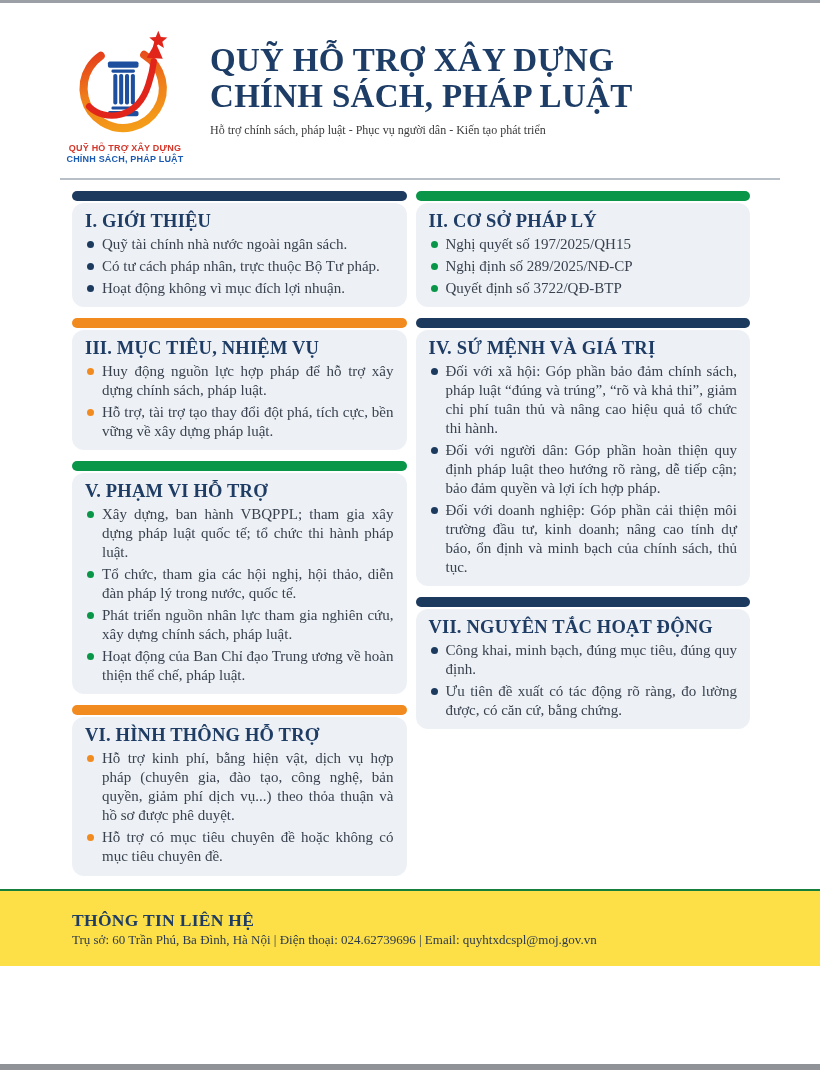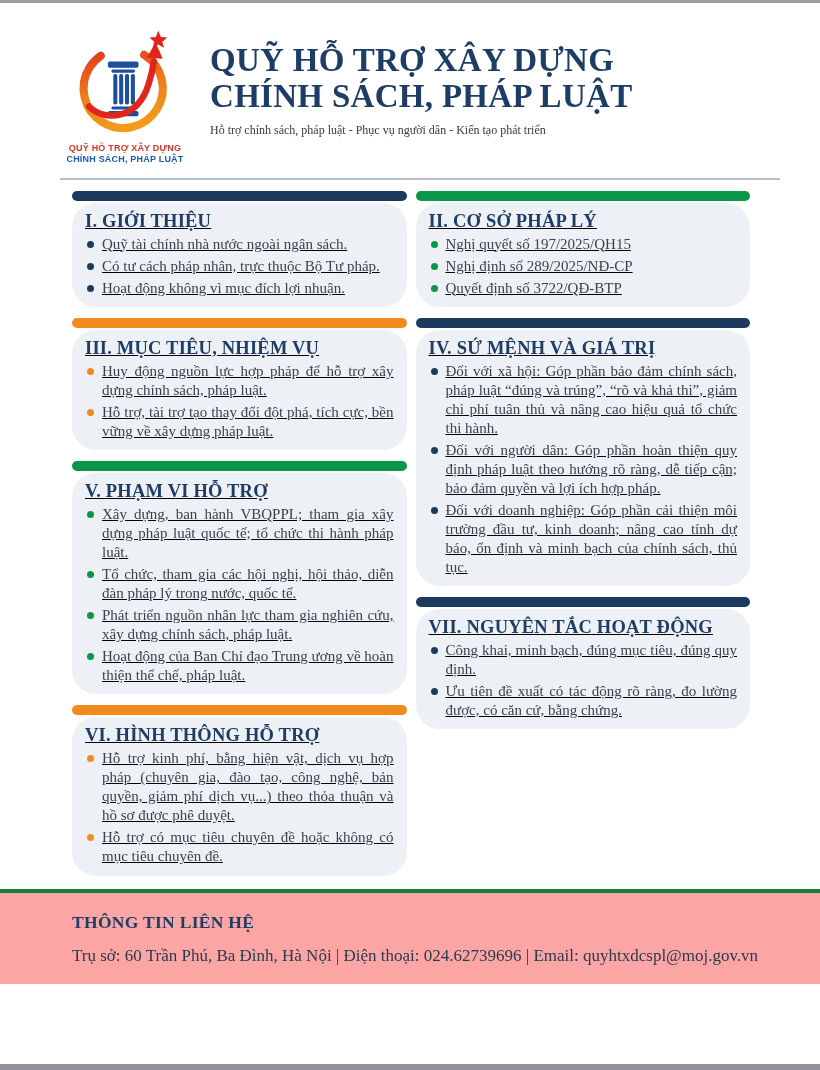--- a/index.html
+++ b/index.html
@@ -24,38 +24,38 @@
   .header-text{margin-left:22px;padding-top:14px;}
   .main-title{color:#1e3d66;font-weight:bold;font-size:33px;line-height:1.08;letter-spacing:.3px;}
   .subtitle{color:#3a3a3a;font-size:12px;margin-top:9px;}
   .header-divider{border:none;border-top:2px solid #b9bfc6;margin:12px 40px 0 60px;}
 
   
   .columns{display:flex;gap:9px;padding:11px 70px 0 72px;align-items:flex-start;}
   .col{flex:1 1 0;display:flex;flex-direction:column;gap:11px;min-width:0;}
   .card{display:block;}
   .card-bar{height:10px;border-radius:6px;}
-  .card-body{background:#edf1f6;border-radius:24px;margin-top:2px;padding:6px 13px 9px 13px;text-decoration:underline;}
+  .card-body{background:#edf1f6;border-radius:12px;margin-top:2px;padding:6px 13px 9px 13px;}
   .card-title{font-weight:bold;font-size:18.5px;color:#1e3c64;margin:2px 0 3px 0;letter-spacing:.2px;}
   ul.items{list-style:none;margin:0;padding:0;}
   ul.items li{position:relative;padding-left:17px;margin-top:3px;
     font-size:15px;line-height:1.27;color:#39424e;text-align:justify;}
   .dot{position:absolute;left:2px;top:6px;width:7px;height:7px;border-radius:50%;display:block;}
   .accent-navy .card-bar{background:#1c3a5e;}
   .accent-navy .dot{background:#1c3a5e;}
   .accent-green .card-bar{background:#0a9648;}
   .accent-green .dot{background:#0a9648;}
   .accent-orange .card-bar{background:#f28b1f;}
   .accent-orange .dot{background:#f28b1f;}
 
   
-  .footer{margin-top:13px;border-top:4px solid #15803d;background:#fca5a5;
+  .footer{margin-top:13px;border-top:2px solid #15803d;background:#fde047;
     padding:19px 40px 18px 72px;}
   .footer-title{color:#1e3c64;font-weight:bold;font-size:17.5px;letter-spacing:.3px;}
-  .footer-contact{color:#2c3a4e;font-size:17px;margin-top:13px;}
+  .footer-contact{color:#2c3a4e;font-size:13px;margin-top:1px;}
 </style>
 </head>
 <body>
 
 <div class="top-edge"></div>
 
 <div class="header">
   <div class="logo-block">
     <svg viewBox="0 0 120 120" width="112" height="108" aria-hidden="true">
       <defs>

